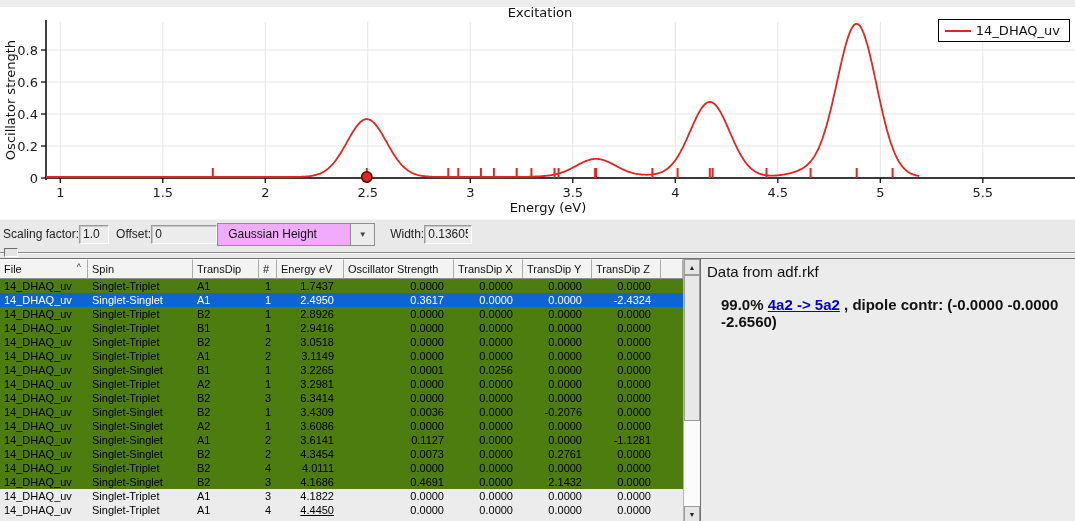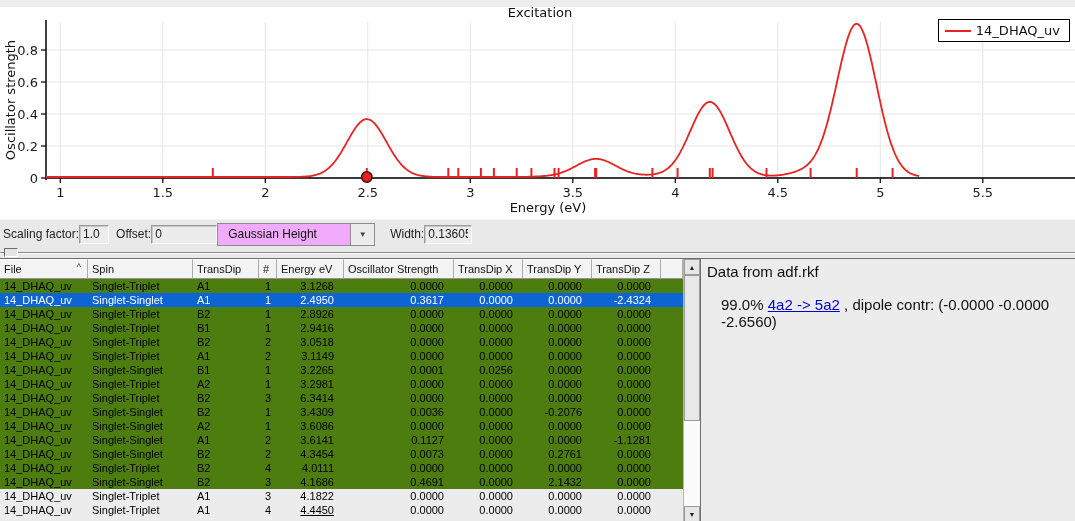--- a/index.html
+++ b/index.html
@@ -62,21 +62,21 @@
   .vs-btn { height:16px; background:#e6e6e6; border:1px solid #9b9b9b; display:flex;
             align-items:center; justify-content:center; font-size:7px; color:#222; }
   .vs-track { flex:1; position:relative; background:#fbfbfb; }
   .vs-thumb { position:absolute; top:0; left:0; width:100%; height:63%;
               background:#e8e8e8; border:1px solid #9b9b9b; }
 
   
   .detail { width:375px; height:263px; background:#ececec; border-left:1px solid #6f6f6f;
             padding:4px 6px; font-size:15px; color:#111; }
   .detail-title { margin-bottom:16px; }
-  .contrib-line { margin-top:1px; padding-left:14px; }
+  .contrib-line { margin-top:1px; padding-left:14px;font-weight:bold; }
   .orbital-link { color:#0000cc; text-decoration:underline; cursor:pointer; }
 </style>
 </head>
 <body>
 
 <div id="app">
 
   <div class="chart-area">
     <div class="chart-topstrip"></div>
     <svg id="plot" width="1075" height="219">
@@ -190,21 +190,21 @@
             <div class="th" style="width: 69px;">TransDip Y</div>
             <div class="th" style="width: 69px;">TransDip Z</div>
             <div class="th" style="width: 22px;"></div>
           </div>
         <div id="tbody">
             <div class="trow">
               <div class="td " style="width: 88px;">14_DHAQ_uv</div>
               <div class="td " style="width: 105px;">Singlet-Triplet</div>
               <div class="td " style="width: 66px;">A1</div>
               <div class="td c" style="width: 18px;">1</div>
-              <div class="td r" style="width: 67px;">3.1268</div>
+              <div class="td r" style="width: 67px;">1.7437</div>
               <div class="td r" style="width: 110px;">0.0000</div>
               <div class="td r" style="width: 69px;">0.0000</div>
               <div class="td r" style="width: 69px;">0.0000</div>
               <div class="td r" style="width: 69px;">0.0000</div>
               <div class="td " style="width: 22px;"></div>
             </div>
             <div class="trow sel">
               <div class="td " style="width: 88px;">14_DHAQ_uv</div>
               <div class="td " style="width: 105px;">Singlet-Singlet</div>
               <div class="td " style="width: 66px;">A1</div>

